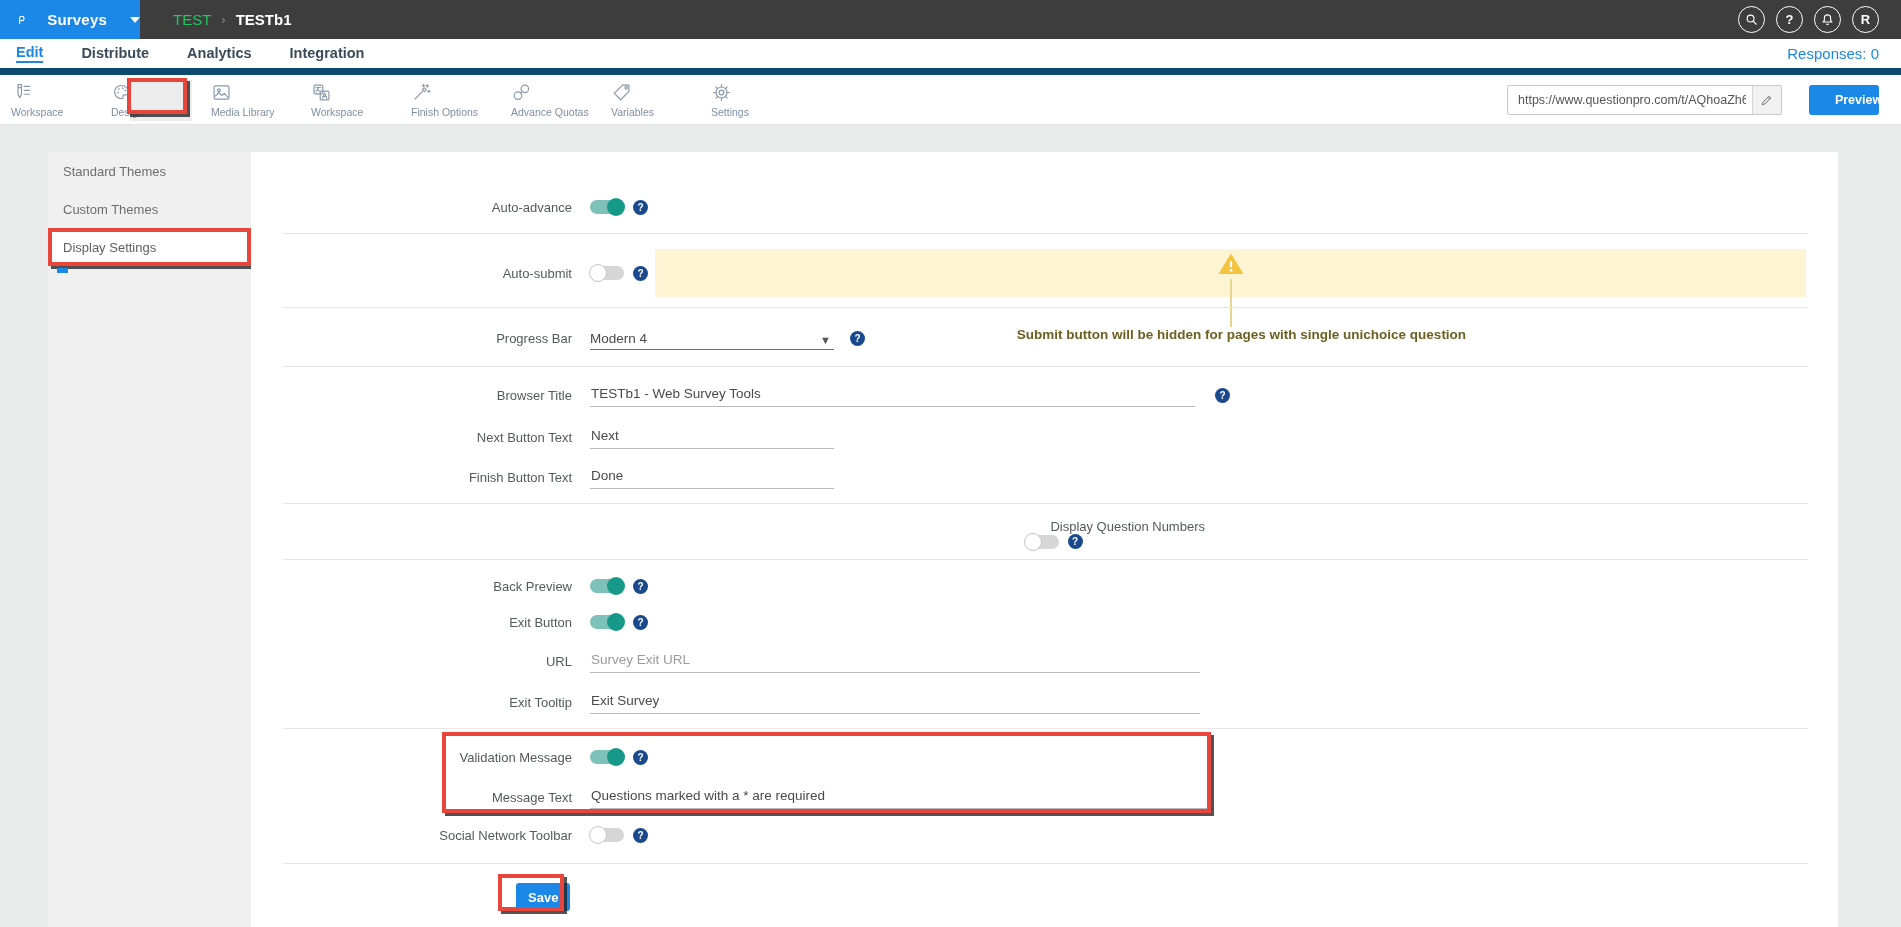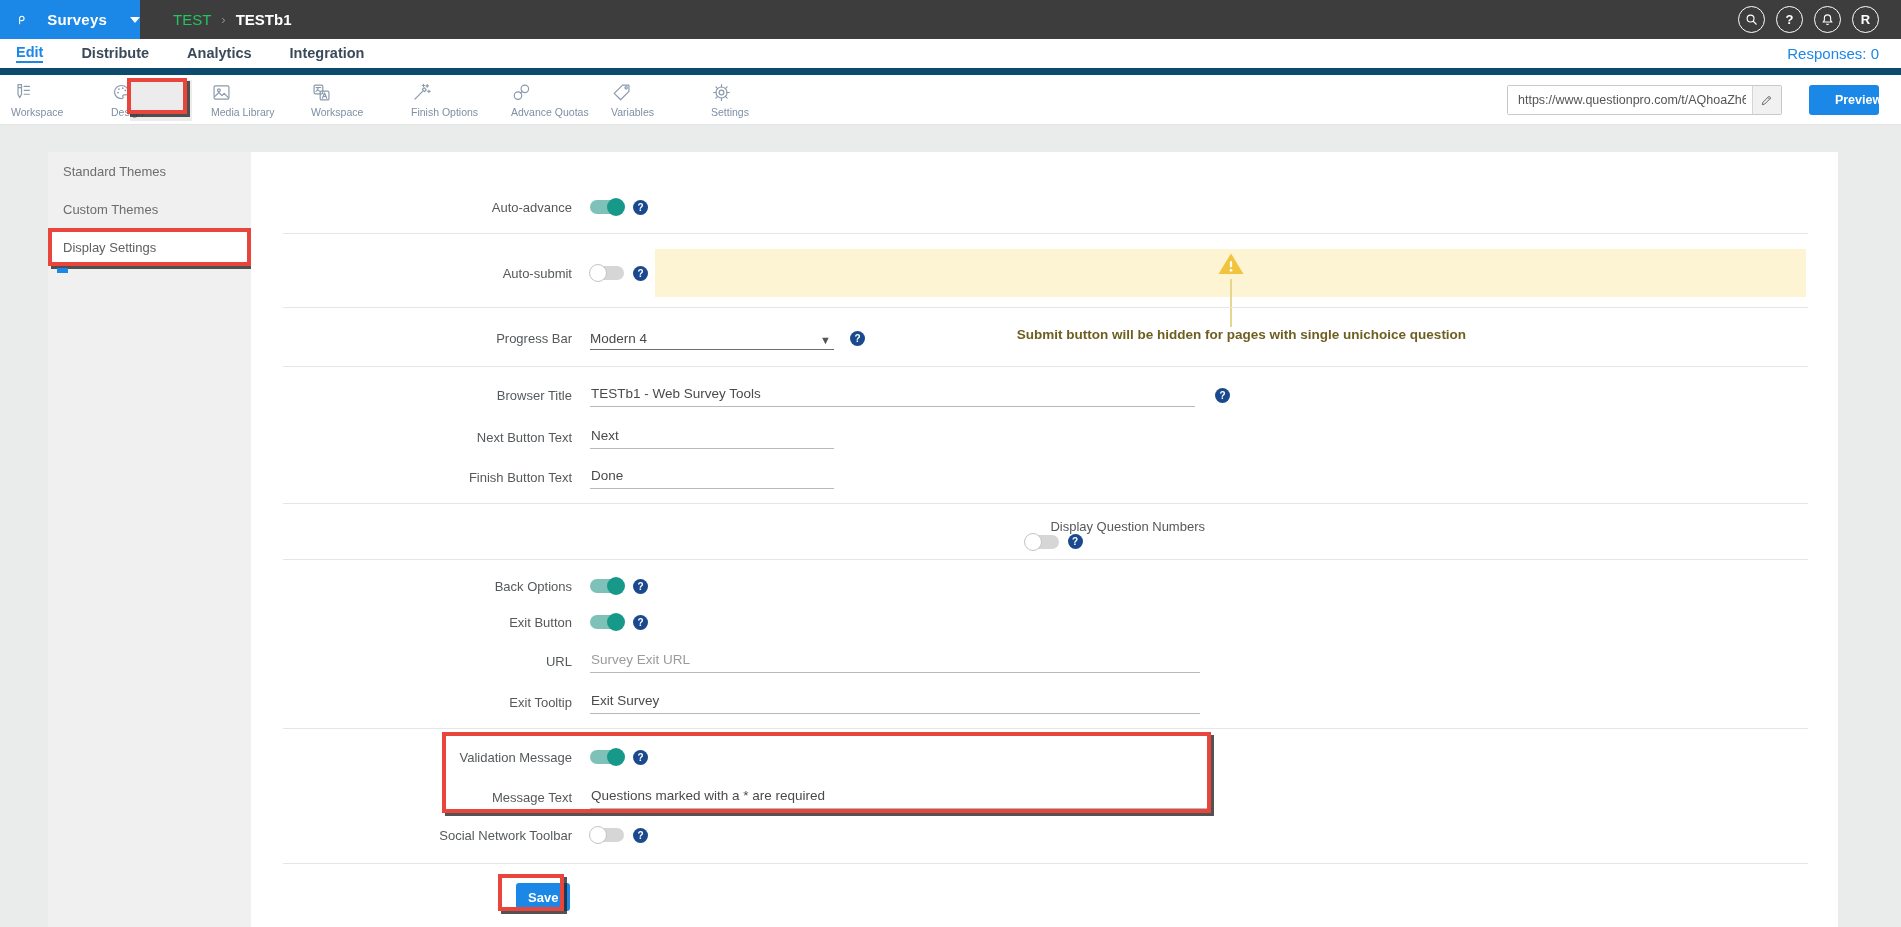--- a/index.html
+++ b/index.html
@@ -291,21 +291,21 @@
         <div class="fctrl">
           <span class="toggle off">
               <span class="knob"></span>
             </span>
           <span class="help">?</span>
         </div>
       </div>
       <div class="hr" style="top:407px;"></div>
 
       <div class="frow" style="top:421px;">
-        <div class="flabel">Back Options</div>
+        <div class="flabel">Back Preview</div>
         <div class="fctrl">
           <span class="toggle on">
               <span class="knob"></span>
             </span>
           <span class="help">?</span>
         </div>
       </div>
 
       <div class="frow" style="top:457px;">
         <div class="flabel">Exit Button</div>

